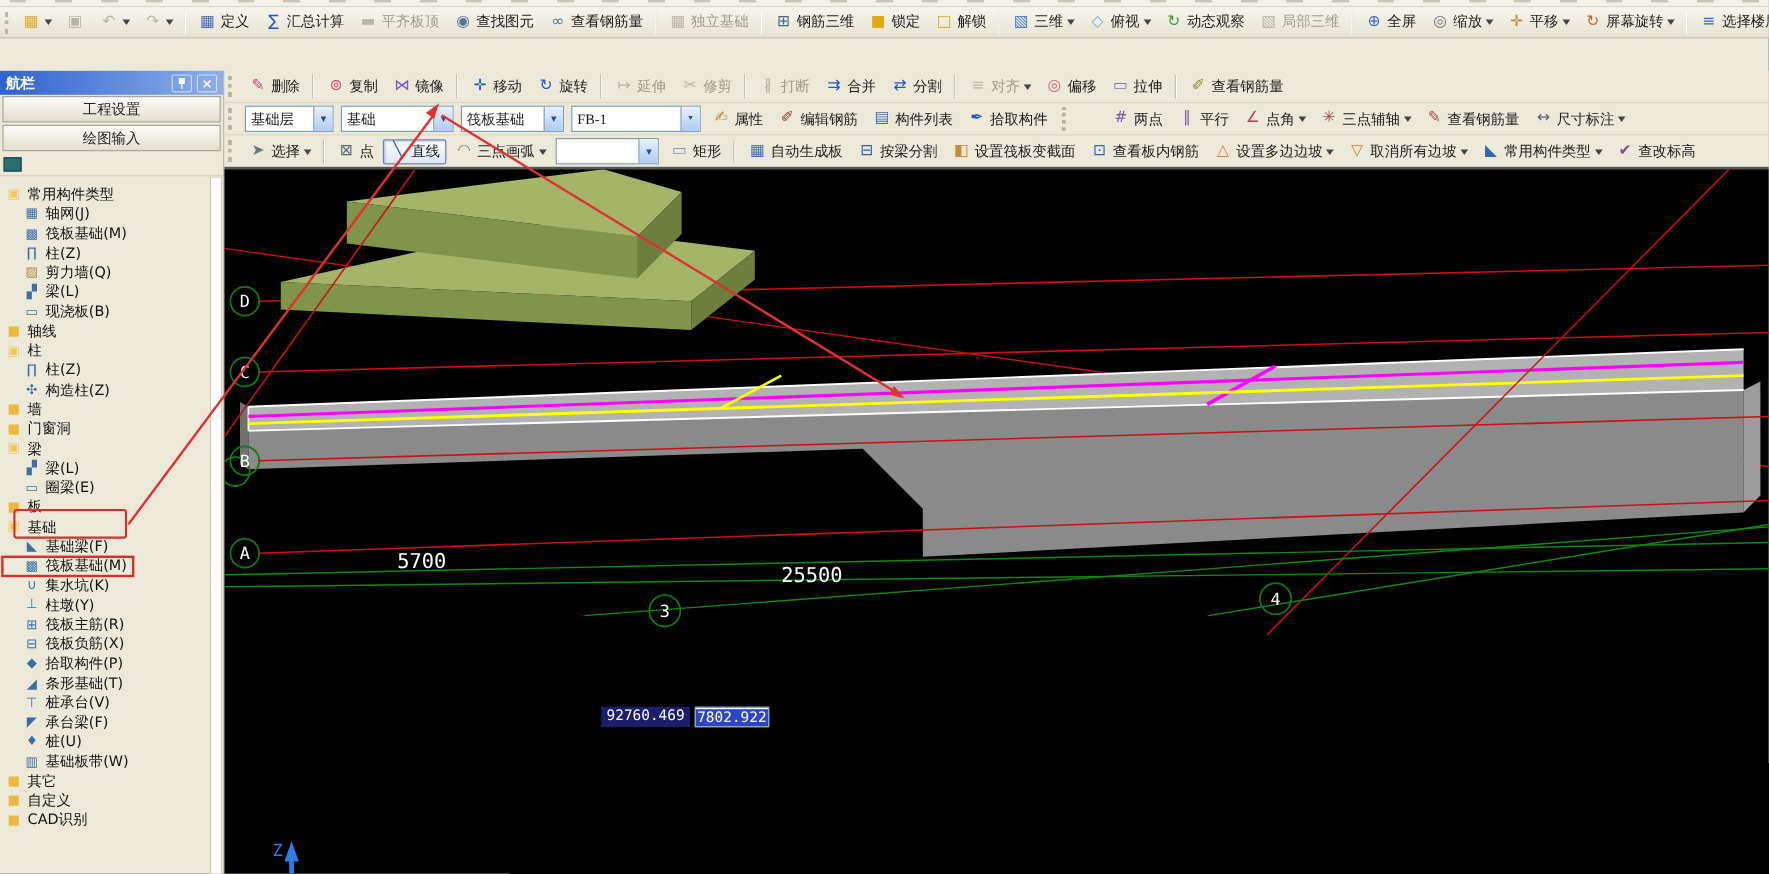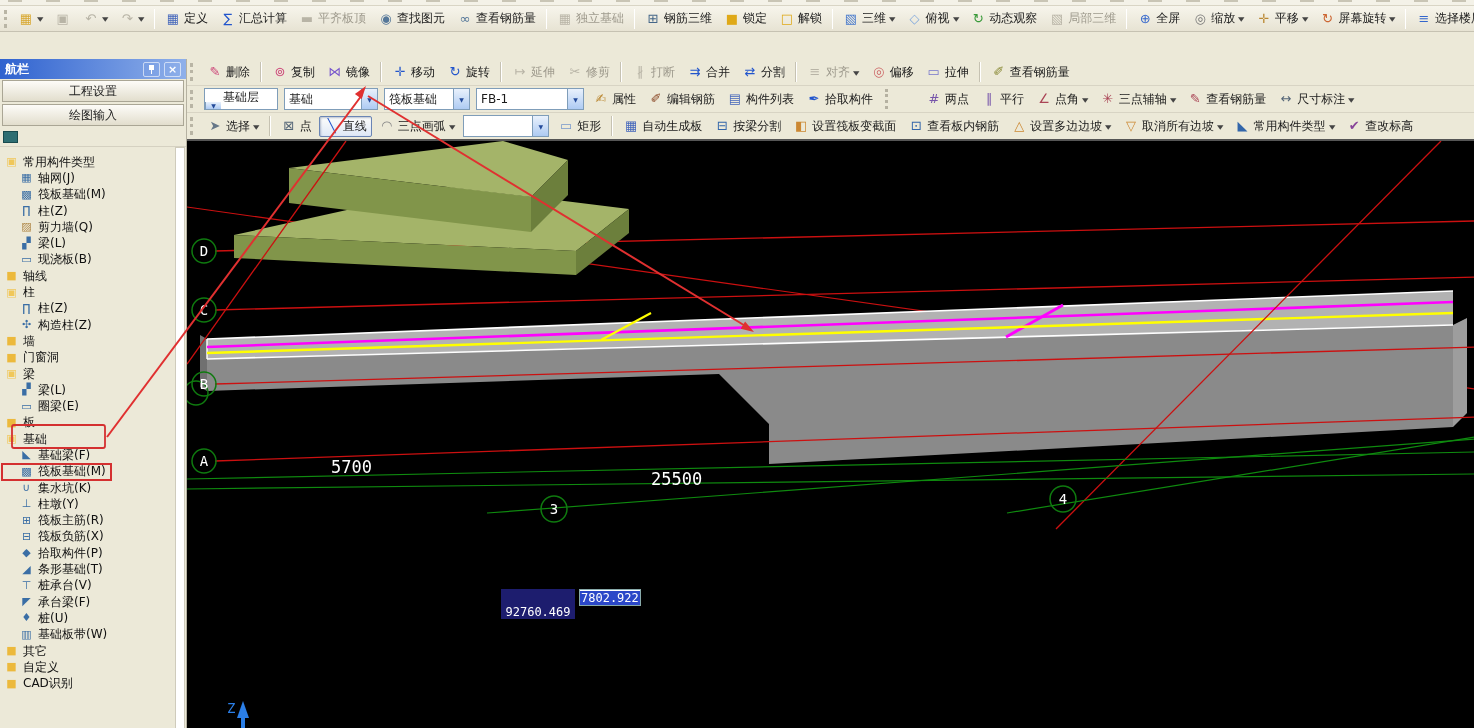--- a/index.html
+++ b/index.html
@@ -54,23 +54,23 @@
   .tree-row.lvl0{padding-left:2px}
   .tree-row .lbl{font-size:12px}
   .tree-row.boxed{outline:2px solid #d43030;outline-offset:-1px;width:max-content;padding-right:5px;}
   
   #right{flex:1;display:flex;flex-direction:column;min-width:0;}
   .tbrow{height:26px;display:flex;align-items:center;background:#ece9d8;
     border-bottom:1px solid #d8d4c4;padding-left:2px;white-space:nowrap;}
   #row4{border-bottom:2px solid #555}
   
   #viewport{flex:1;position:relative;background:var(--viewport-bg,#000);overflow:hidden;}
-  #coord1{position:absolute;left:314px;top:448px;width:74px;height:30px;background:#1d1d6e;
+  #coord1{position:absolute;left:314px;top:448px;width:74px;height:17px;background:#1d1d6e;
     color:#fff;font:12px "DejaVu Sans Mono","Liberation Mono",monospace;
-    display:flex;align-items:flex-end;justify-content:center;}
+    display:flex;align-items:flex-start;justify-content:center;}
   #coord2{position:absolute;left:392px;top:448px;width:62px;height:17px;background:#fff;
     border:1px solid #8aa;box-sizing:border-box;font:12px "DejaVu Sans Mono","Liberation Mono",monospace;
     display:flex;align-items:center;}
   #coord2 .sel{background:var(--selection-blue,#2b47c8);color:#fff;padding:0 1px;}
   svg text{font-family:"DejaVu Sans Mono","Liberation Mono",monospace;}
   #overlay{position:absolute;left:0;top:0;width:1474px;height:728px;pointer-events:none;z-index:60;}
 </style>
 </head>
 <body>
 
@@ -398,33 +398,33 @@
           <span>拉伸</span>
         </span>
         <span class="tb-sep"></span>
         <span class="tb-btn">
           <span class="ic" style="color: rgb(136, 136, 51);">✐</span>
           <span>查看钢筋量</span>
         </span>
       </div>
     <div class="tbrow" id="row3">
         <span class="grip"></span>
-        <span class="xp-combo" style="width: 72px; flex-direction: column;">
+        <span class="xp-combo" style="width: 72px;">
           <span class="val">基础层</span>
           <span class="arw">▼</span>
         </span>
         <span class="xp-combo" style="width: 92px;">
           <span class="val">基础</span>
           <span class="arw">▼</span>
         </span>
         <span class="xp-combo" style="width: 84px;">
           <span class="val">筏板基础</span>
           <span class="arw">▼</span>
         </span>
-        <span class="xp-combo" style="width: 106px;">
+        <span class="xp-combo" style="width: 106px; font-family: Liberation Serif, serif;">
           <span class="val">FB-1</span>
           <span class="arw">▼</span>
         </span>
         <span class="tb-btn">
           <span class="ic" style="color: rgb(187, 136, 51);">✍</span>
           <span>属性</span>
         </span>
         <span class="tb-btn">
           <span class="ic" style="color: rgb(136, 68, 34);">✐</span>
           <span>编辑钢筋</span>

